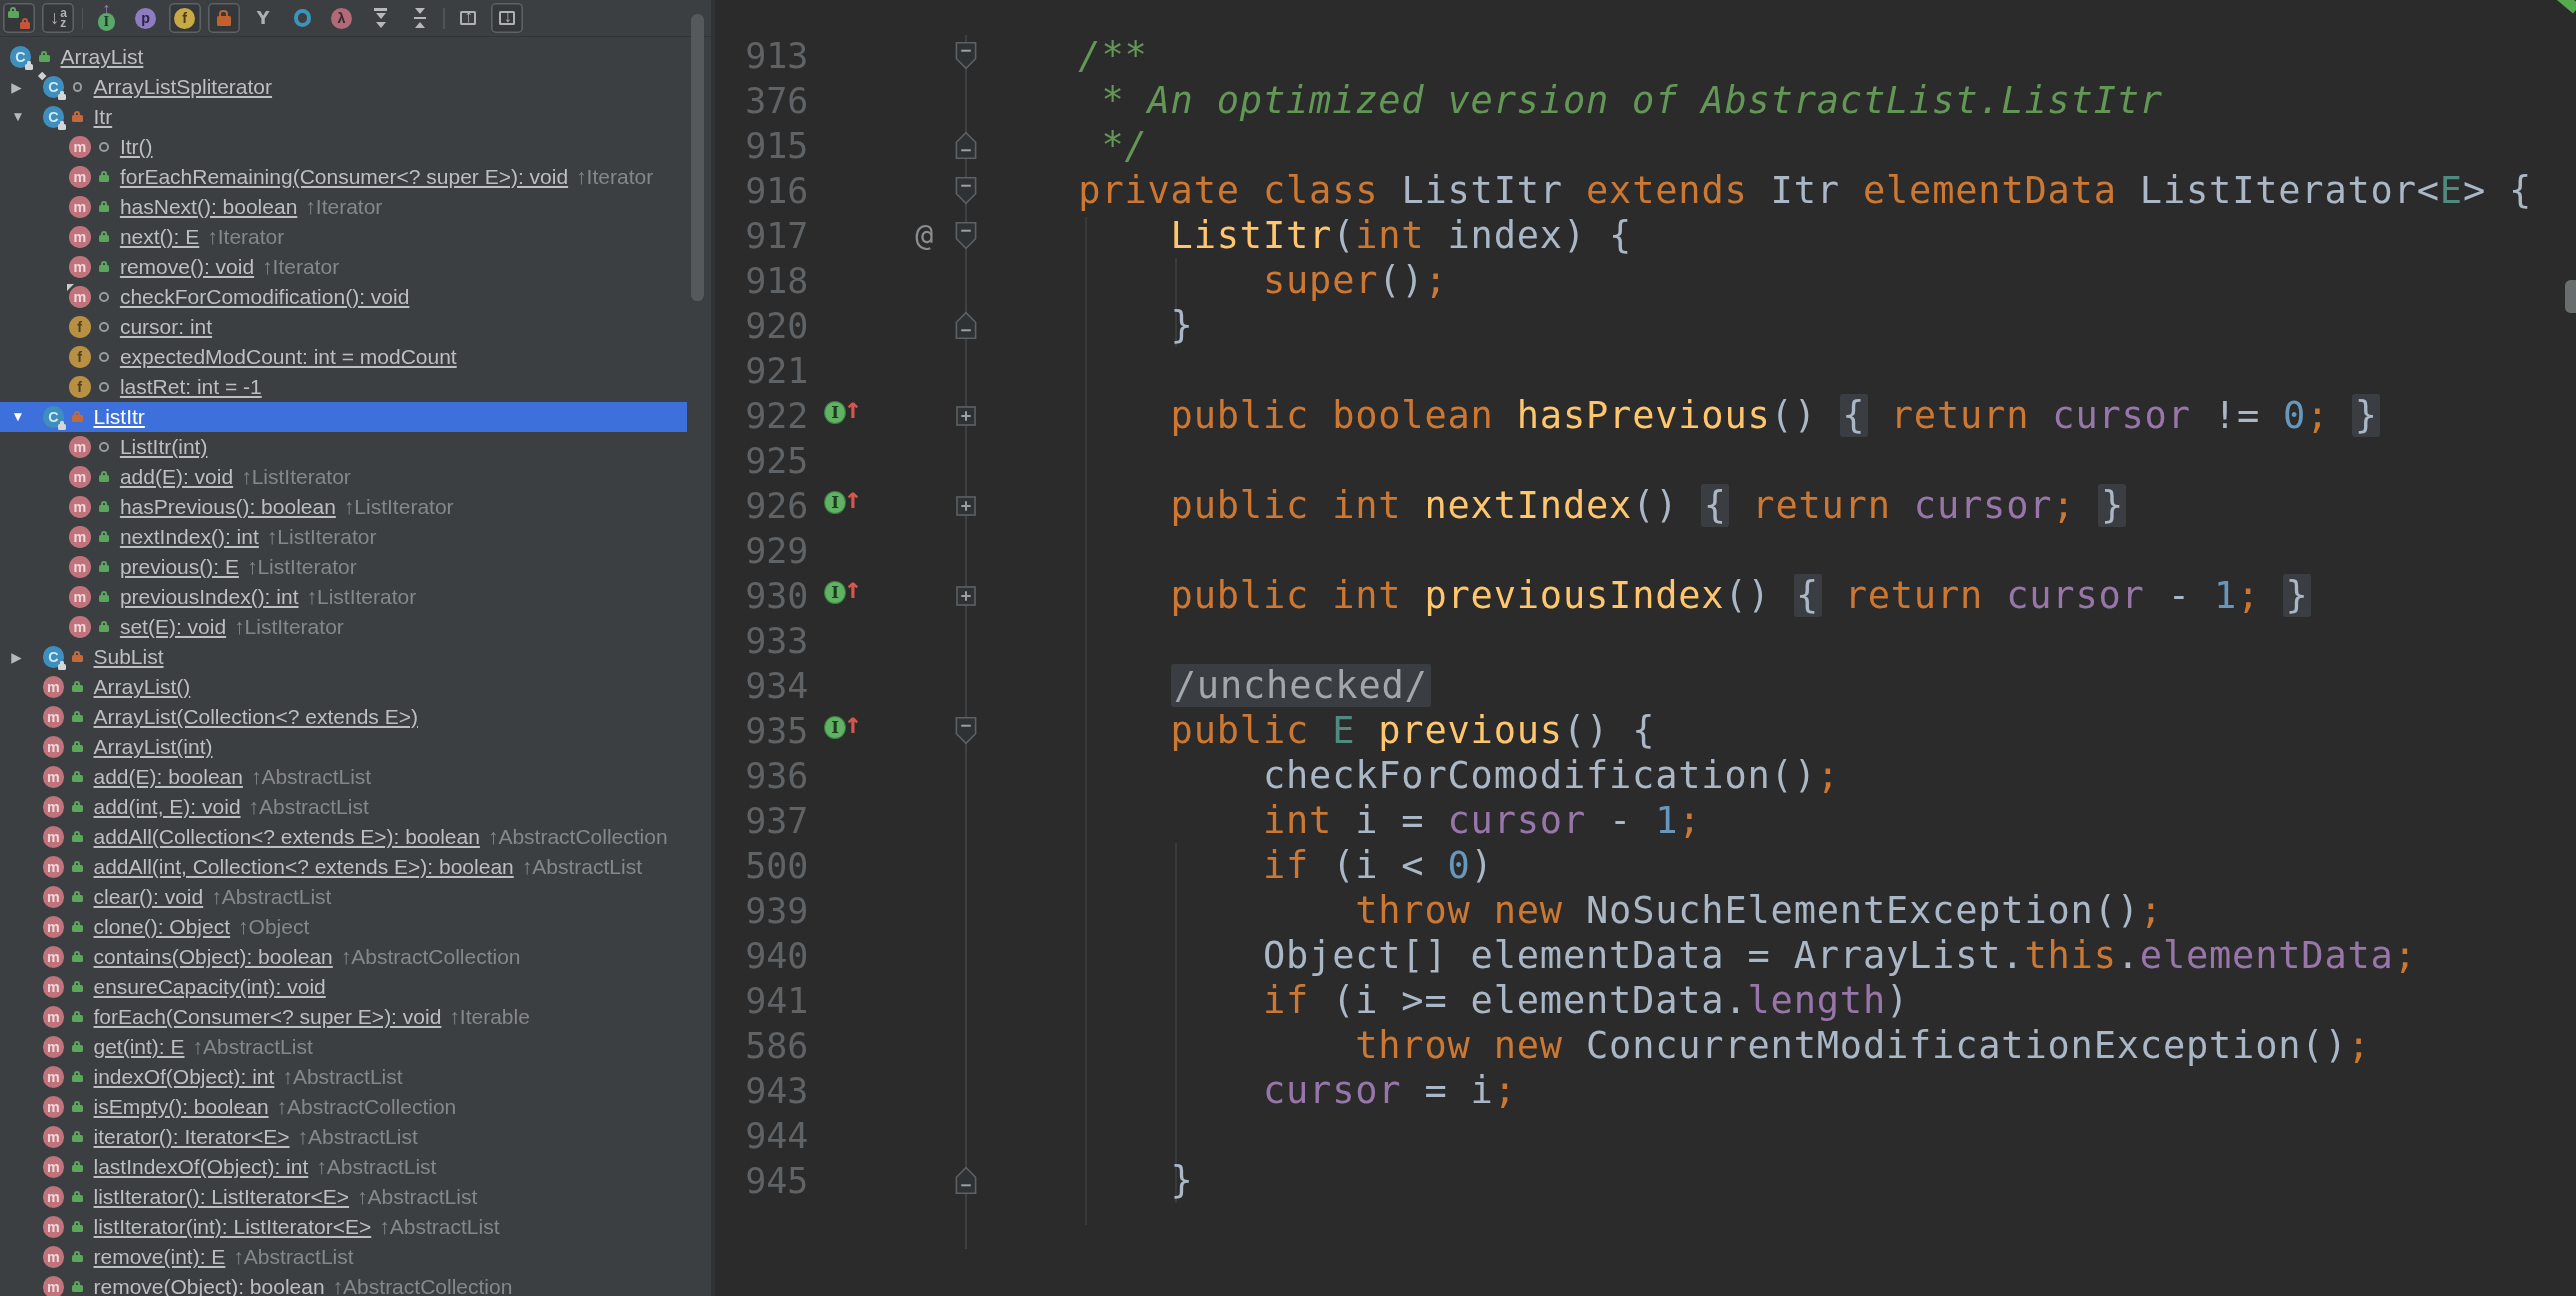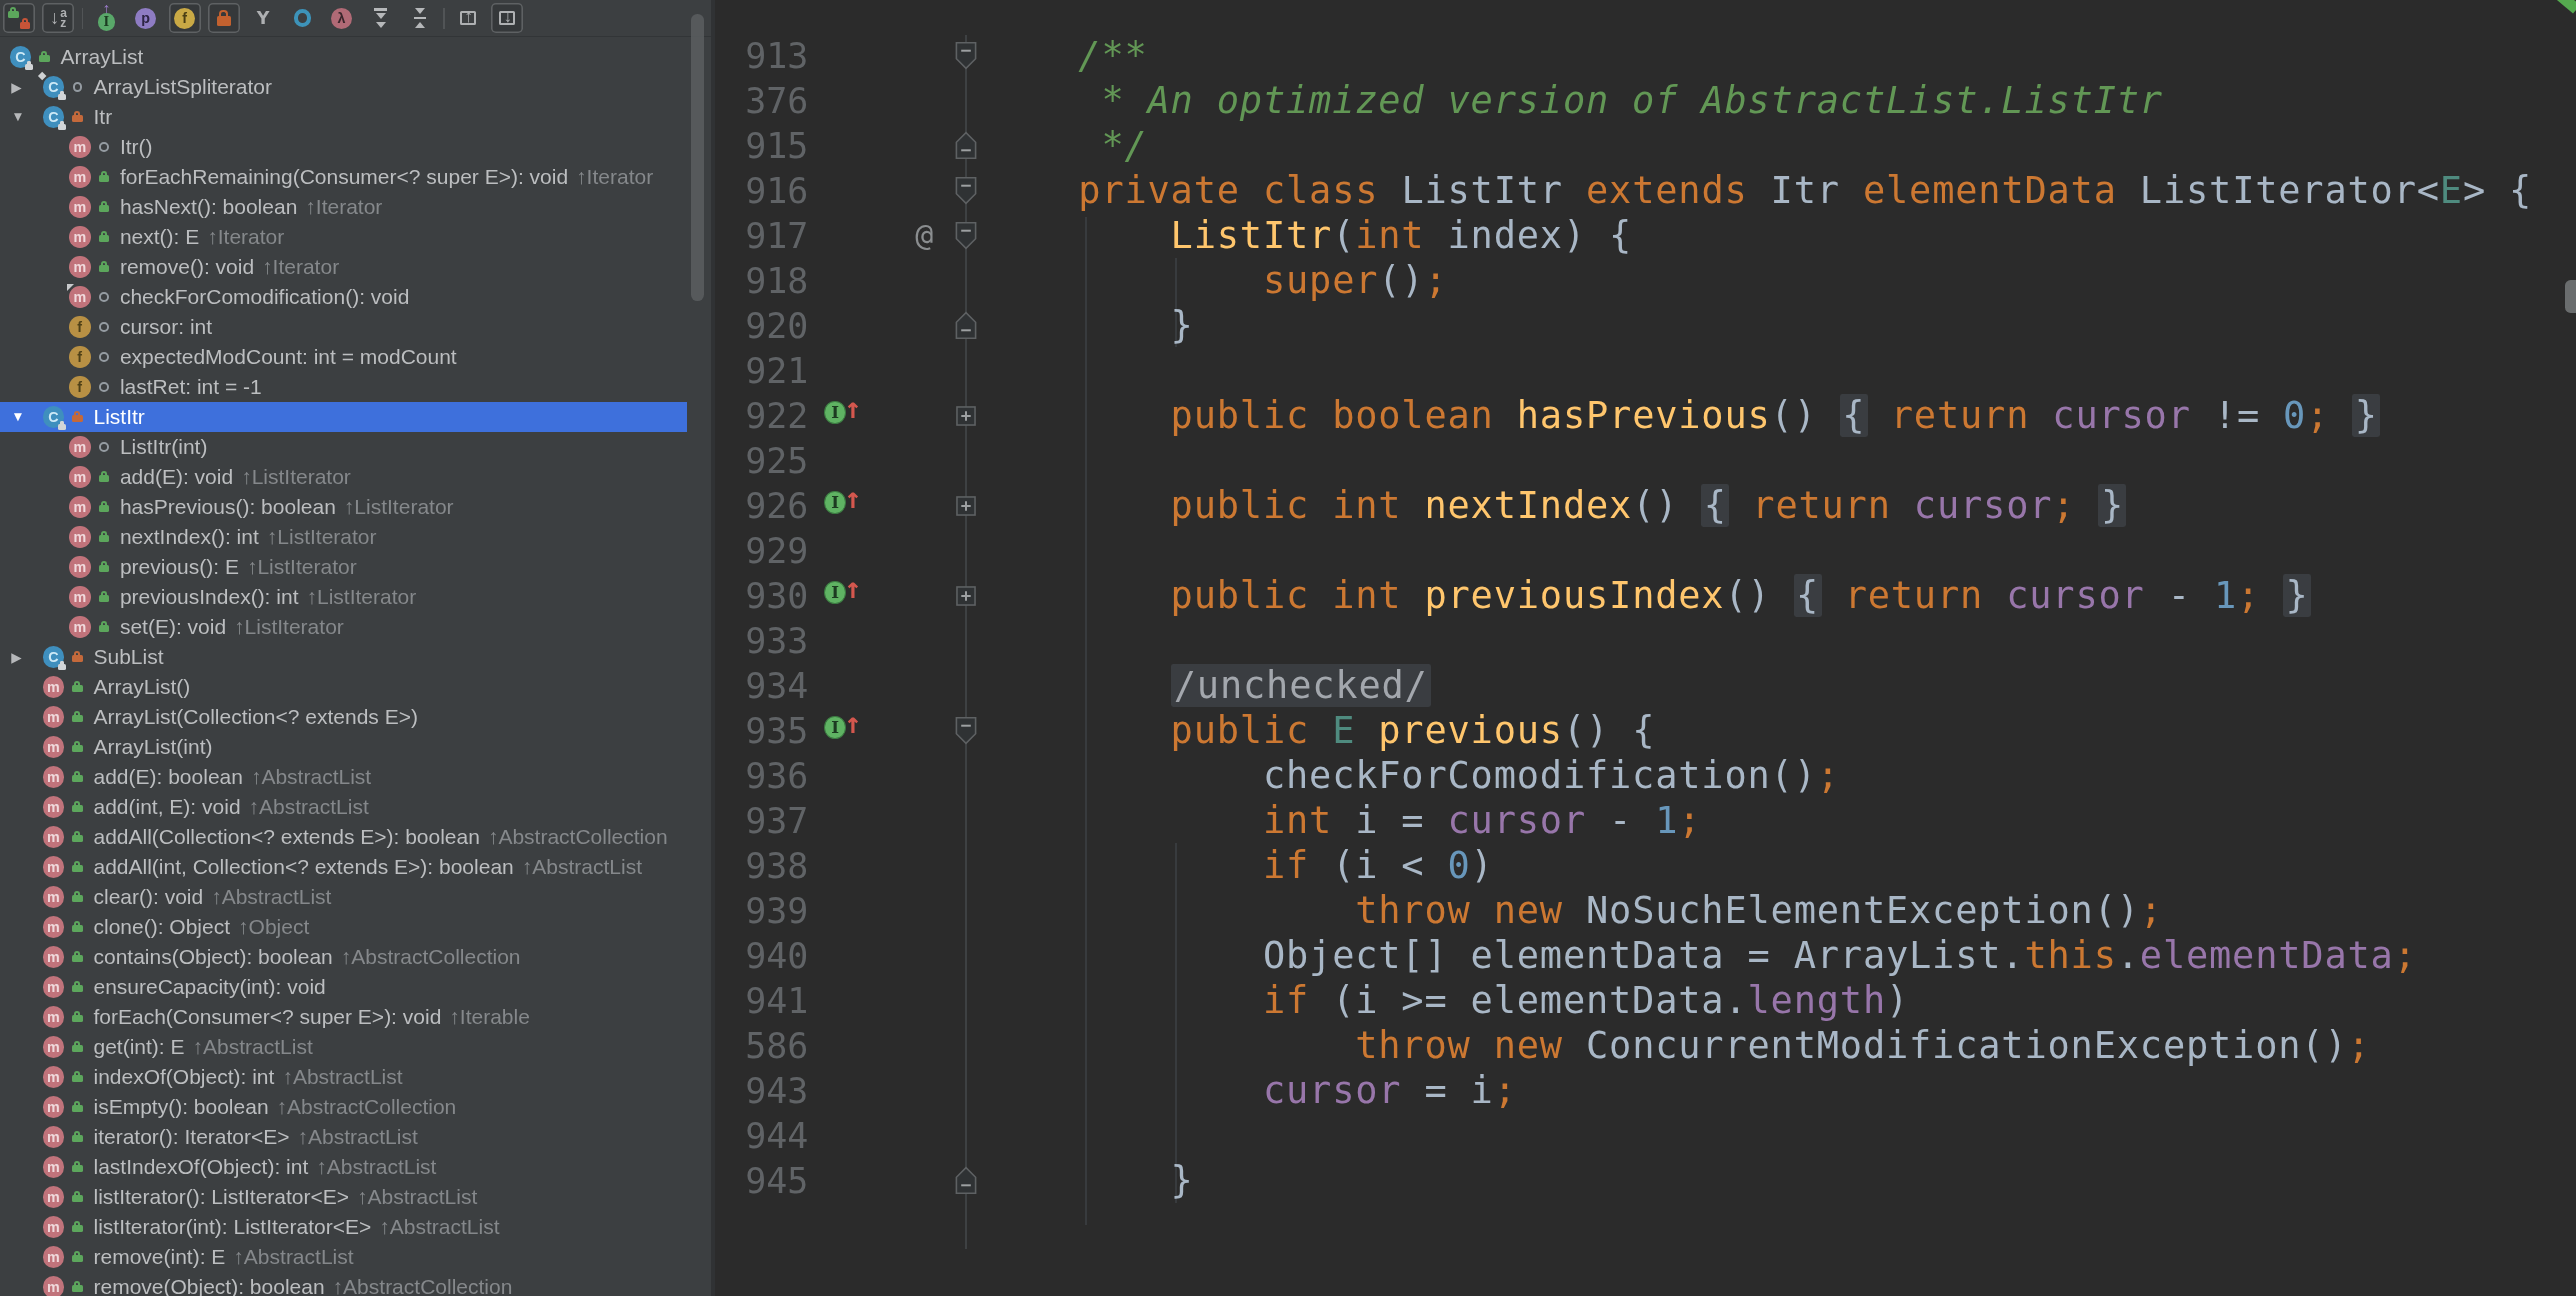--- a/index.html
+++ b/index.html
@@ -41,21 +41,21 @@
            display:flex; align-items:center; justify-content:center; font-size:14.3px; font-weight:bold; }
   .nicon.class { background:#3F8FBE; color:#CDE9F6; }
   .nicon.method { background:#C1737B; color:#F0D9DC; }
   .nicon.field  { background:#B89044; color:#4E4018; }
   .ovl-lock { position:absolute; right:-2.4px; bottom:-2.4px; color:#D3D5D7; width:8px; height:8.8px; }
   .ovl-diam { position:absolute; left:-3.2px; top:-3.2px; width:6.4px; height:6.4px; background:#CFD2D4; transform:rotate(45deg); }
   .ovl-tri  { position:absolute; left:-2.4px; top:-2.4px; width:0; height:0;
               border-top:7.2px solid #C8CACC; border-right:7.2px solid transparent; }
   .badgec { width:19px; flex:none; display:flex; align-items:center; justify-content:center; margin-left:4px; }
   .b-pkg { width:9.6px; height:9.6px; border:2px solid #949BA1; border-radius:50%; }
-  .tlabel { margin-left:6.4px; }
+  .tlabel { margin-left:6.4px;text-decoration:underline; }
   .tsup { color:#85888B; margin-left:8px; }
 
   #panel-scroll { position:absolute; left:691px; top:14.3px; width:12.7px; height:287px;
                   background:#5B5E60; border-radius:6.4px; opacity:.85; }
   #divider { position:absolute; left:711px; top:0; width:4.8px; height:1297px; background:#303234; }
 
   
   #editor { position:absolute; left:715px; top:0; width:1861px; height:1297px; background:#2B2B2B; overflow:hidden;
             font-family:"DejaVu Sans Mono","Liberation Mono",monospace; }
   #foldline { position:absolute; left:250px; top:35px; width:1.6px; height:1214px; background:#3E4143; }
@@ -836,21 +836,21 @@
           <span class="foldc"></span>
           <span class="codec"><span class="tx">            checkForComodification()</span><span class="sm">;</span></span>
         </div>
         <div class="eline">
           <span class="lnum">937</span>
           <span class="gutt"></span>
           <span class="foldc"></span>
           <span class="codec"><span class="kw">            int</span><span class="tx"> i = </span><span class="fld">cursor</span><span class="tx"> - </span><span class="num">1</span><span class="sm">;</span></span>
         </div>
         <div class="eline">
-          <span class="lnum">938</span>
+          <span class="lnum">500</span>
           <span class="gutt"></span>
           <span class="foldc"></span>
           <span class="codec"><span class="kw">            if</span><span class="tx"> (i &lt; </span><span class="num">0</span><span class="tx">)</span></span>
         </div>
         <div class="eline">
           <span class="lnum">939</span>
           <span class="gutt"></span>
           <span class="foldc"></span>
           <span class="codec"><span class="kw">                throw</span><span class="tx"> </span><span class="kw">new</span><span class="tx"> NoSuchElementException()</span><span class="sm">;</span></span>
         </div>

